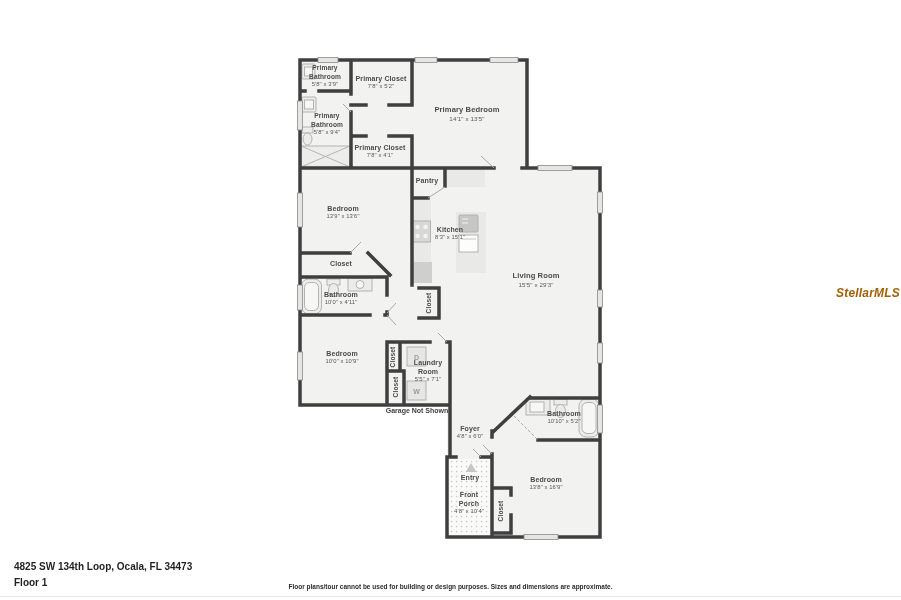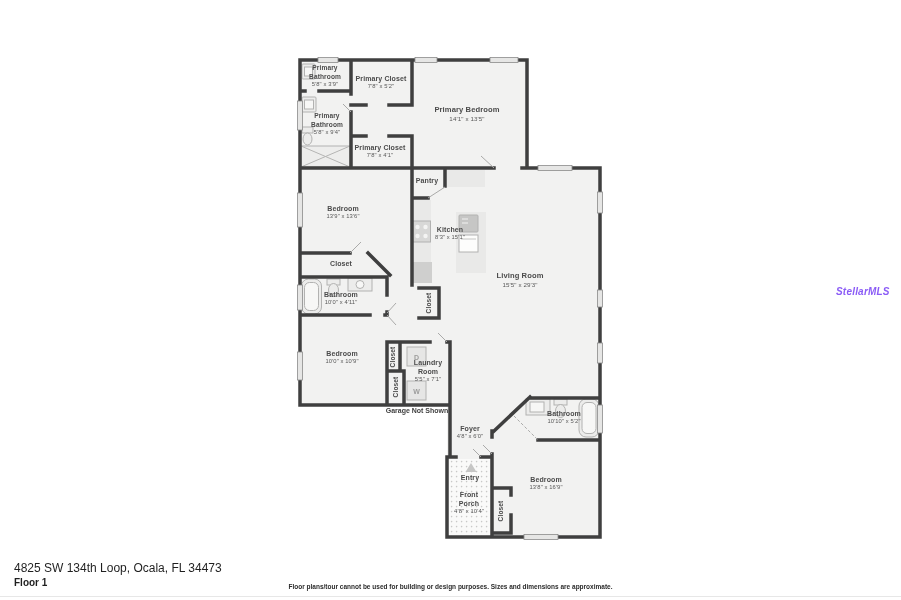--- a/index.html
+++ b/index.html
@@ -12,23 +12,23 @@
   .lbl .nm{display:block;font-weight:bold;font-size:7px;letter-spacing:.1px;}
   .lbl .dm{display:block;font-size:5.8px;color:#585858;letter-spacing:.1px;}
   .lbl.lg .nm{font-size:7.6px;text-align:center;}
   .lbl.lg .dm{font-size:6.2px;}
   .lbl.rot{transform:translate(-50%,-50%) rotate(-90deg);}
   .lbl.sm .nm{font-size:6.6px;}
   .appliance-letter{position:absolute;transform:translate(-50%,-50%);font-size:7px;
        font-weight:bold;color:#9c9c9b;}
   .note{position:absolute;transform:translate(-50%,-50%);font-size:7px;font-weight:bold;
        color:#3f3f3f;white-space:nowrap;}
-  .watermark{position:absolute;left:836px;top:286px;font-size:10px;font-weight:bold;
-       font-style:italic;color:#8b5cf6;letter-spacing:.2px;}
-  .footer-address{position:absolute;left:14px;top:561px;font-size:12px;font-weight:normal;color:#1f1f1f;}
+  .watermark{position:absolute;left:836px;top:286px;font-size:12px;font-weight:bold;
+       font-style:italic;color:#a16207;letter-spacing:.2px;}
+  .footer-address{position:absolute;left:14px;top:561px;font-size:10px;font-weight:bold;color:#1f1f1f;}
   .footer-floor{position:absolute;left:14px;top:577px;font-size:10px;font-weight:bold;color:#1f1f1f;}
   .footer-disclaimer{position:absolute;left:0;top:583px;width:901px;text-align:center;
        font-size:6.5px;font-weight:bold;color:#2b2b2b;}
   .footer-rule{position:absolute;left:0;top:596px;width:901px;height:1px;background:#e7e7e7;}
 </style>
 </head>
 <body>
 
 <div class="canvas">
 
@@ -190,21 +190,21 @@
 
   <div class="lbl" style="left:427px;top:181px">
     <span class="nm">Pantry</span>
   </div>
 
   <div class="lbl" style="left:450px;top:233px">
     <span class="nm">Kitchen</span>
     <span class="dm">8'3" x 15'1"</span>
   </div>
 
-  <div class="lbl lg" style="left:520px;top:280px">
+  <div class="lbl lg" style="left:536px;top:280px">
     <span class="nm">Living Room</span>
     <span class="dm">15'5" x 29'3"</span>
   </div>
 
   <div class="lbl" style="left:341px;top:264px">
     <span class="nm">Closet</span>
   </div>
 
   <div class="lbl" style="left:341px;top:298px">
     <span class="nm">Bathroom</span>

